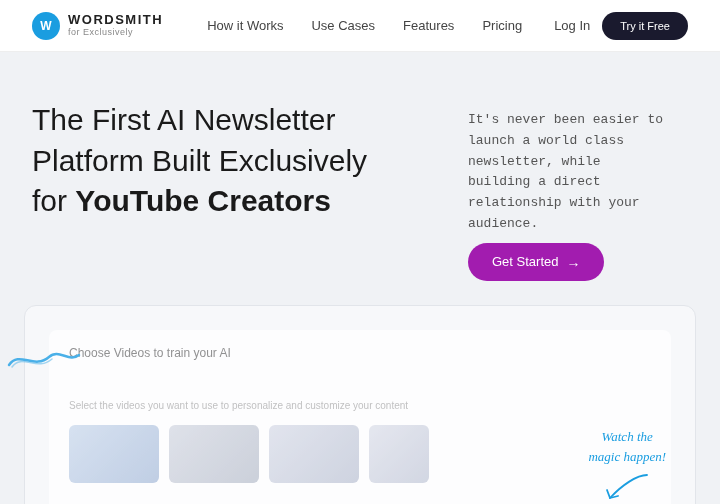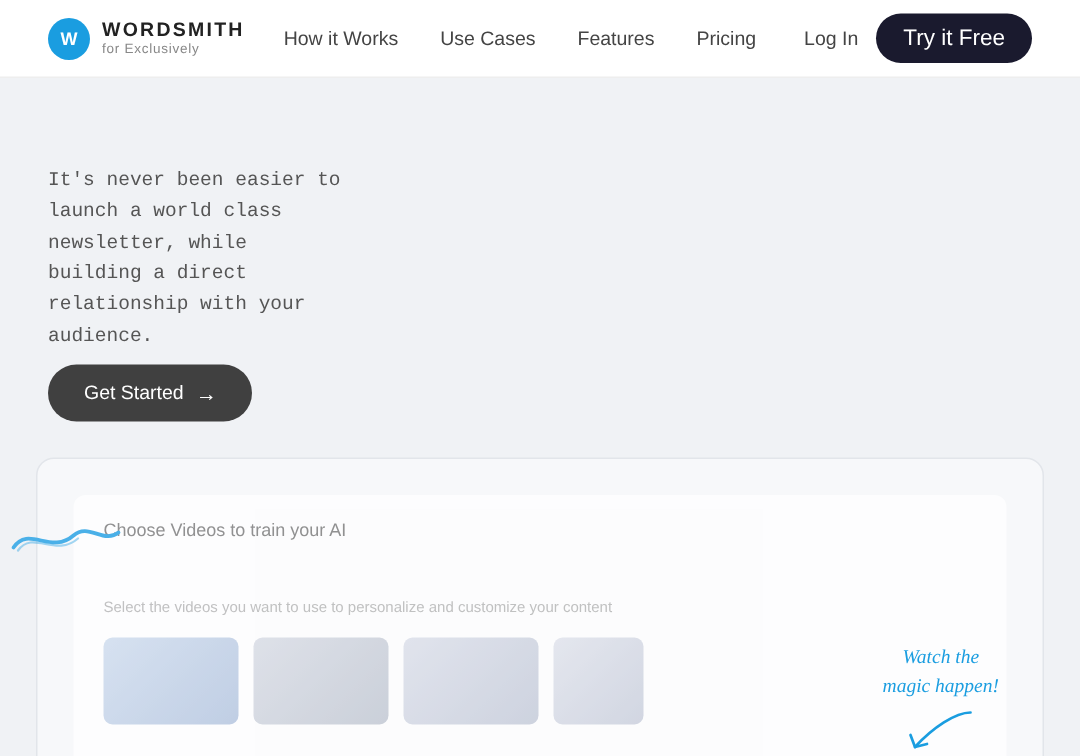--- a/index.html
+++ b/index.html
@@ -72,21 +72,21 @@
       color: #444;
       margin-right: 12px;
       cursor: pointer;
     }
     .btn-primary {
       background: #1a1a2e;
       color: white;
       border: none;
       border-radius: 20px;
       padding: 8px 18px;
-      font-size: 15px;
+      font-size: 11px;
       cursor: pointer;
       font-weight: 500;
     }
 
     
     .main-bg {
       background: #f0f2f5;
       padding: 0 32px;
       padding-top: 8px;
     }
@@ -117,21 +117,21 @@
     }
     .hero-desc {
       font-size: 13px;
       color: #555;
       line-height: 1.6;
       margin-bottom: 8px;
       max-width: 200px;
       font-family: Liberation Mono, monospace;
     }
     .btn-get-started {
-      background: #404040;
+      background: #a21caf;
       color: white;
       border: none;
       border-radius: 24px;
       padding: 11px 24px;
       font-size: 13px;
       cursor: pointer;
       display: flex;
       align-items: center;
       gap: 8px;
       font-weight: 500;
@@ -235,20 +235,27 @@
     <a class="nav-link">Features</a>
     <a class="nav-link">Pricing</a>
   </div>
   <span class="nav-login">Log In</span>
   <button class="btn-primary">Try it Free</button>
 </nav>
 
 <div class="main-bg">
 
   <div class="hero">
+    <div class="hero-left">
+      <h1 class="hero-title">
+        <span>The First AI Newsletter</span><br>
+        <span>Platform Built Exclusively</span><br>
+        <span>for </span><strong>YouTube Creators</strong>
+      </h1>
+    </div>
     <div class="hero-right">
       <p class="hero-desc">It's never been easier to launch a world class newsletter, while building a direct relationship with your audience.</p>
       <button class="btn-get-started">
         <span>Get Started</span>
         <span class="arrow">→</span>
       </button>
     </div>
   </div>
 
   <div class="demo-container">

